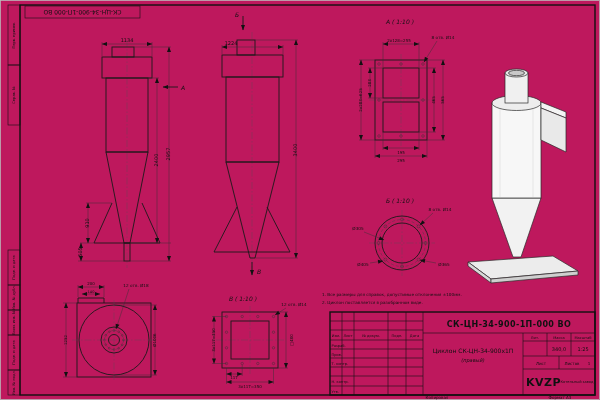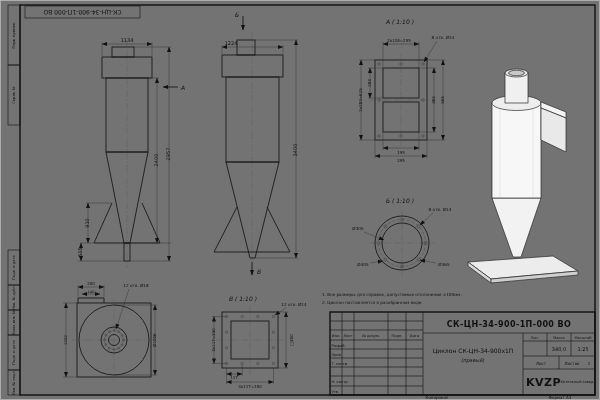--- a/index.html
+++ b/index.html
@@ -1,16 +1,16 @@
 <!DOCTYPE html>
 <html><head>
 <meta charset="utf-8">
 <style>
   html,body{margin:0;padding:0;background:#9a9a9a;}
-  .page{position:relative;width:600px;height:400px;background:#737373;overflow:hidden;
+  .page{position:relative;width:600px;height:400px;background:#be185d;overflow:hidden;
         font-family:"DejaVu Sans", sans-serif;}
   svg{position:absolute;left:0;top:0;}
   
   .ln{stroke:#1a1a1a;stroke-width:0.9;fill:none;}
   .tn{stroke:#333;stroke-width:0.45;fill:none;}
   .dl{stroke:#333;stroke-width:0.45;fill:none;}
   .cl{stroke:#555;stroke-width:0.35;stroke-dasharray:7 2 1.5 2;fill:none;}
   .dash{stroke:#444;stroke-width:0.45;stroke-dasharray:3 2;fill:none;}
   .fr{stroke:#111;stroke-width:1.4;fill:none;}
   .cell{stroke:#111;stroke-width:0.6;fill:none;}

